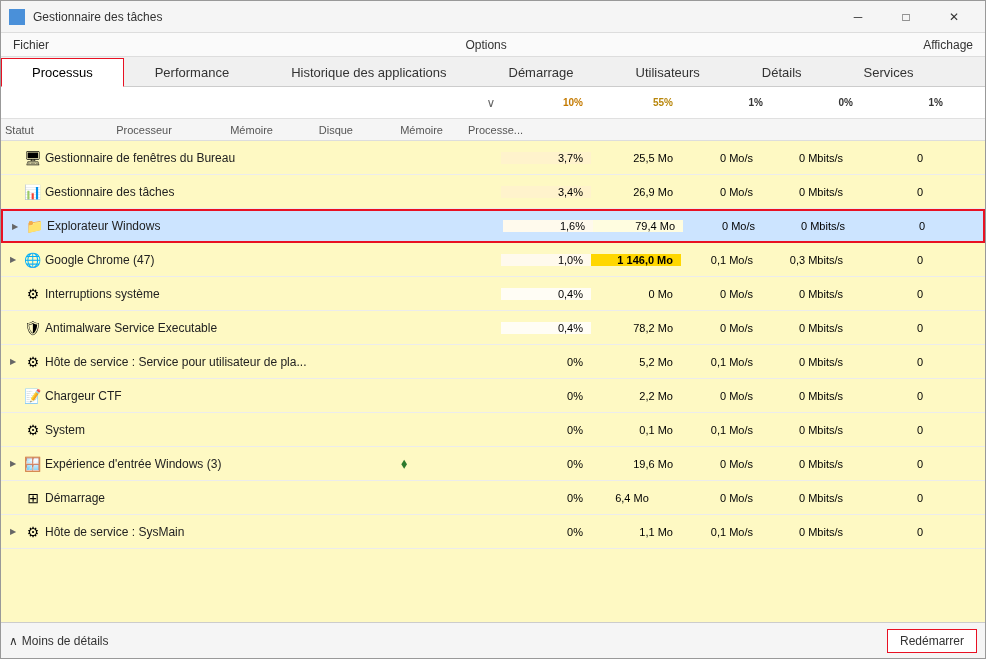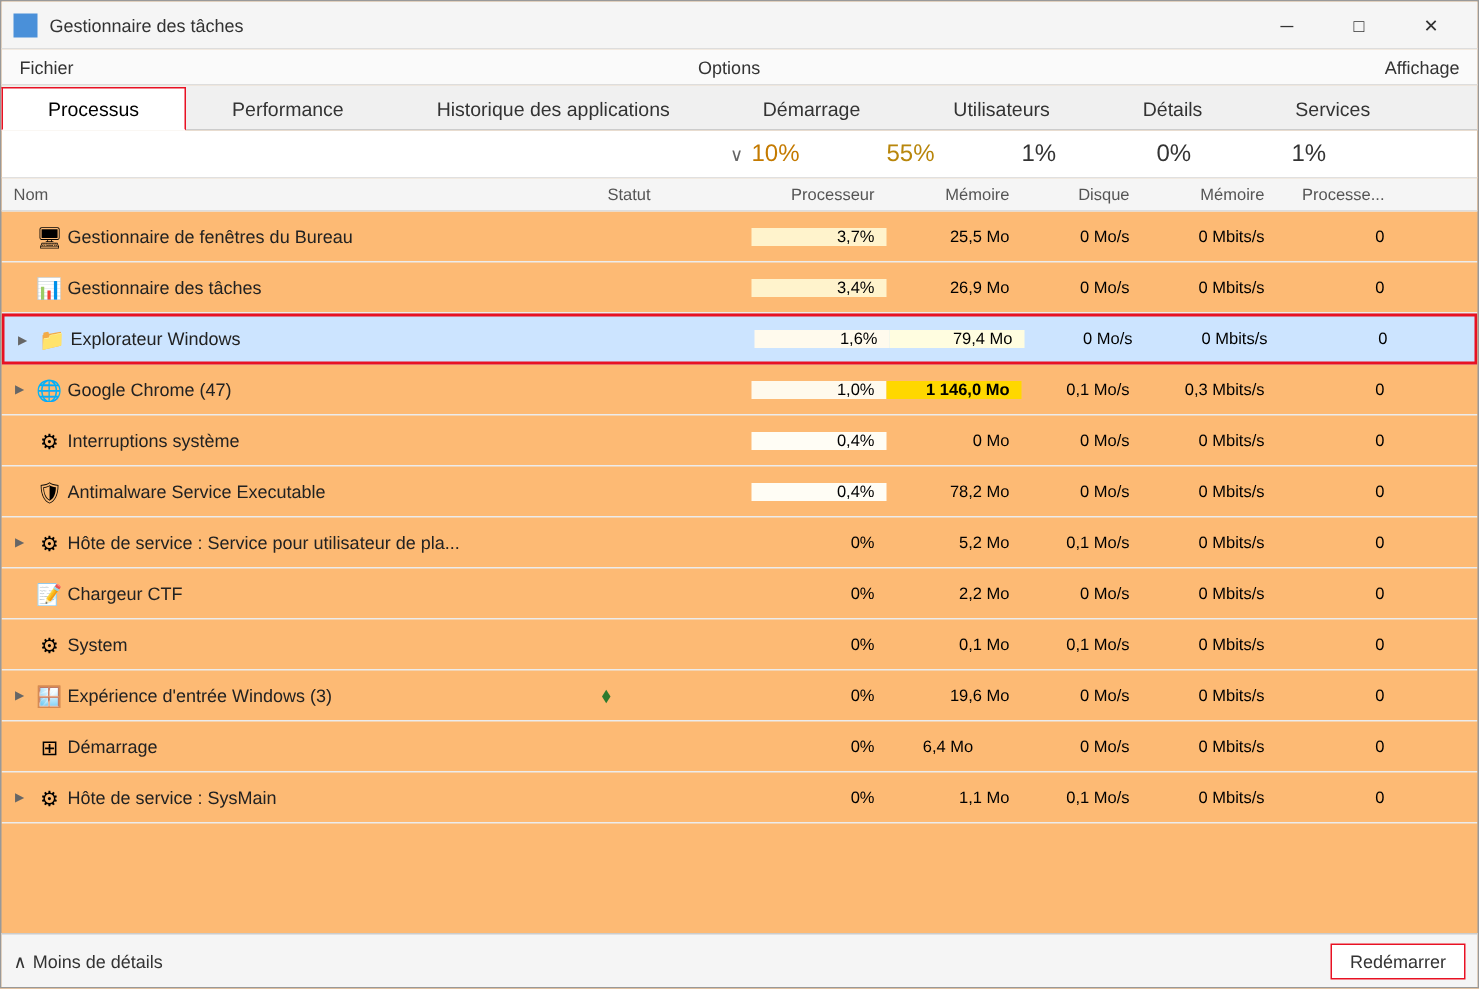--- a/index.html
+++ b/index.html
@@ -7,21 +7,21 @@
       font-family: 'Segoe UI', Tahoma, Geneva, Verdana, sans-serif;
       font-size: 12px;
       background: #f0f0f0;
       width: 986px;
       height: 659px;
       overflow: hidden;
     }
     .window {
       width: 986px;
       height: 659px;
-      background: #fdba74;
+      background: #fef9c3;
       border: 1px solid #999;
       display: flex;
       flex-direction: column;
     }
     .title-bar {
       background: #f5f5f5;
       height: 32px;
       display: flex;
       align-items: center;
       padding: 0 8px;
@@ -123,23 +123,24 @@
     .usage-bar .status-col {
       flex: 0 0 80px;
     }
     .usage-bar .sort-indicator {
       flex: 0 0 20px;
       text-align: center;
       color: #666;
     }
     .usage-col {
       flex: 0 0 90px;
+      text-align: right;
       padding-right: 8px;
-      font-weight: 400;
-      font-size: 16px;
+      font-weight: 700;
+      font-size: 10px;
     }
     .cpu-val { color: #c47a00; }
     .mem-val { color: #b8860b; }
     .disk-val { color: #333; }
     .net-val { color: #333; }
     .proc-val { color: #333; }
     .col-headers {
       display: flex;
       background: #f5f5f5;
       border-bottom: 1px solid #ddd;
@@ -147,21 +148,21 @@
       align-items: center;
     }
     .col-header {
       font-size: 11px;
       color: #555;
       padding: 0 4px;
     }
     .col-name { flex: 0 0 400px; padding-left: 8px; }
     .col-status { flex: 0 0 80px; }
     .col-sort { flex: 0 0 20px; }
-    .col-cpu { flex: 0 0 90px; text-align: right; padding-right: 8px; }
+    .col-cpu { flex: 0 0 90px; text-align: center; padding-right: 8px; }
     .col-mem { flex: 0 0 90px; text-align: right; padding-right: 8px; }
     .col-disk { flex: 0 0 80px; text-align: right; padding-right: 8px; }
     .col-net { flex: 0 0 90px; text-align: right; padding-right: 8px; }
     .col-proc { flex: 0 0 80px; text-align: right; padding-right: 8px; }
     .table-container {
       flex: 1;
       overflow-y: scroll;
       overflow-x: hidden;
     }
     .process-row {
@@ -292,21 +293,20 @@
       <div class="status-col"></div>
       <div class="sort-indicator">∨</div>
       <div class="usage-col cpu-val">10%</div>
       <div class="usage-col mem-val">55%</div>
       <div class="usage-col disk-val">1%</div>
       <div class="usage-col net-val">0%</div>
       <div class="usage-col proc-val">1%</div>
     </div>
 
     <div class="col-headers">
-      <div class="col-header col-name">Nom</div>
       <div class="col-header col-status">Statut</div>
       <div class="col-header col-sort"></div>
       <div class="col-header col-cpu">Processeur</div>
       <div class="col-header col-mem">Mémoire</div>
       <div class="col-header col-disk">Disque</div>
       <div class="col-header col-net">Mémoire</div>
       <div class="col-header col-proc">Processe...</div>
     </div>
 
     <div class="table-container" id="process-table">

